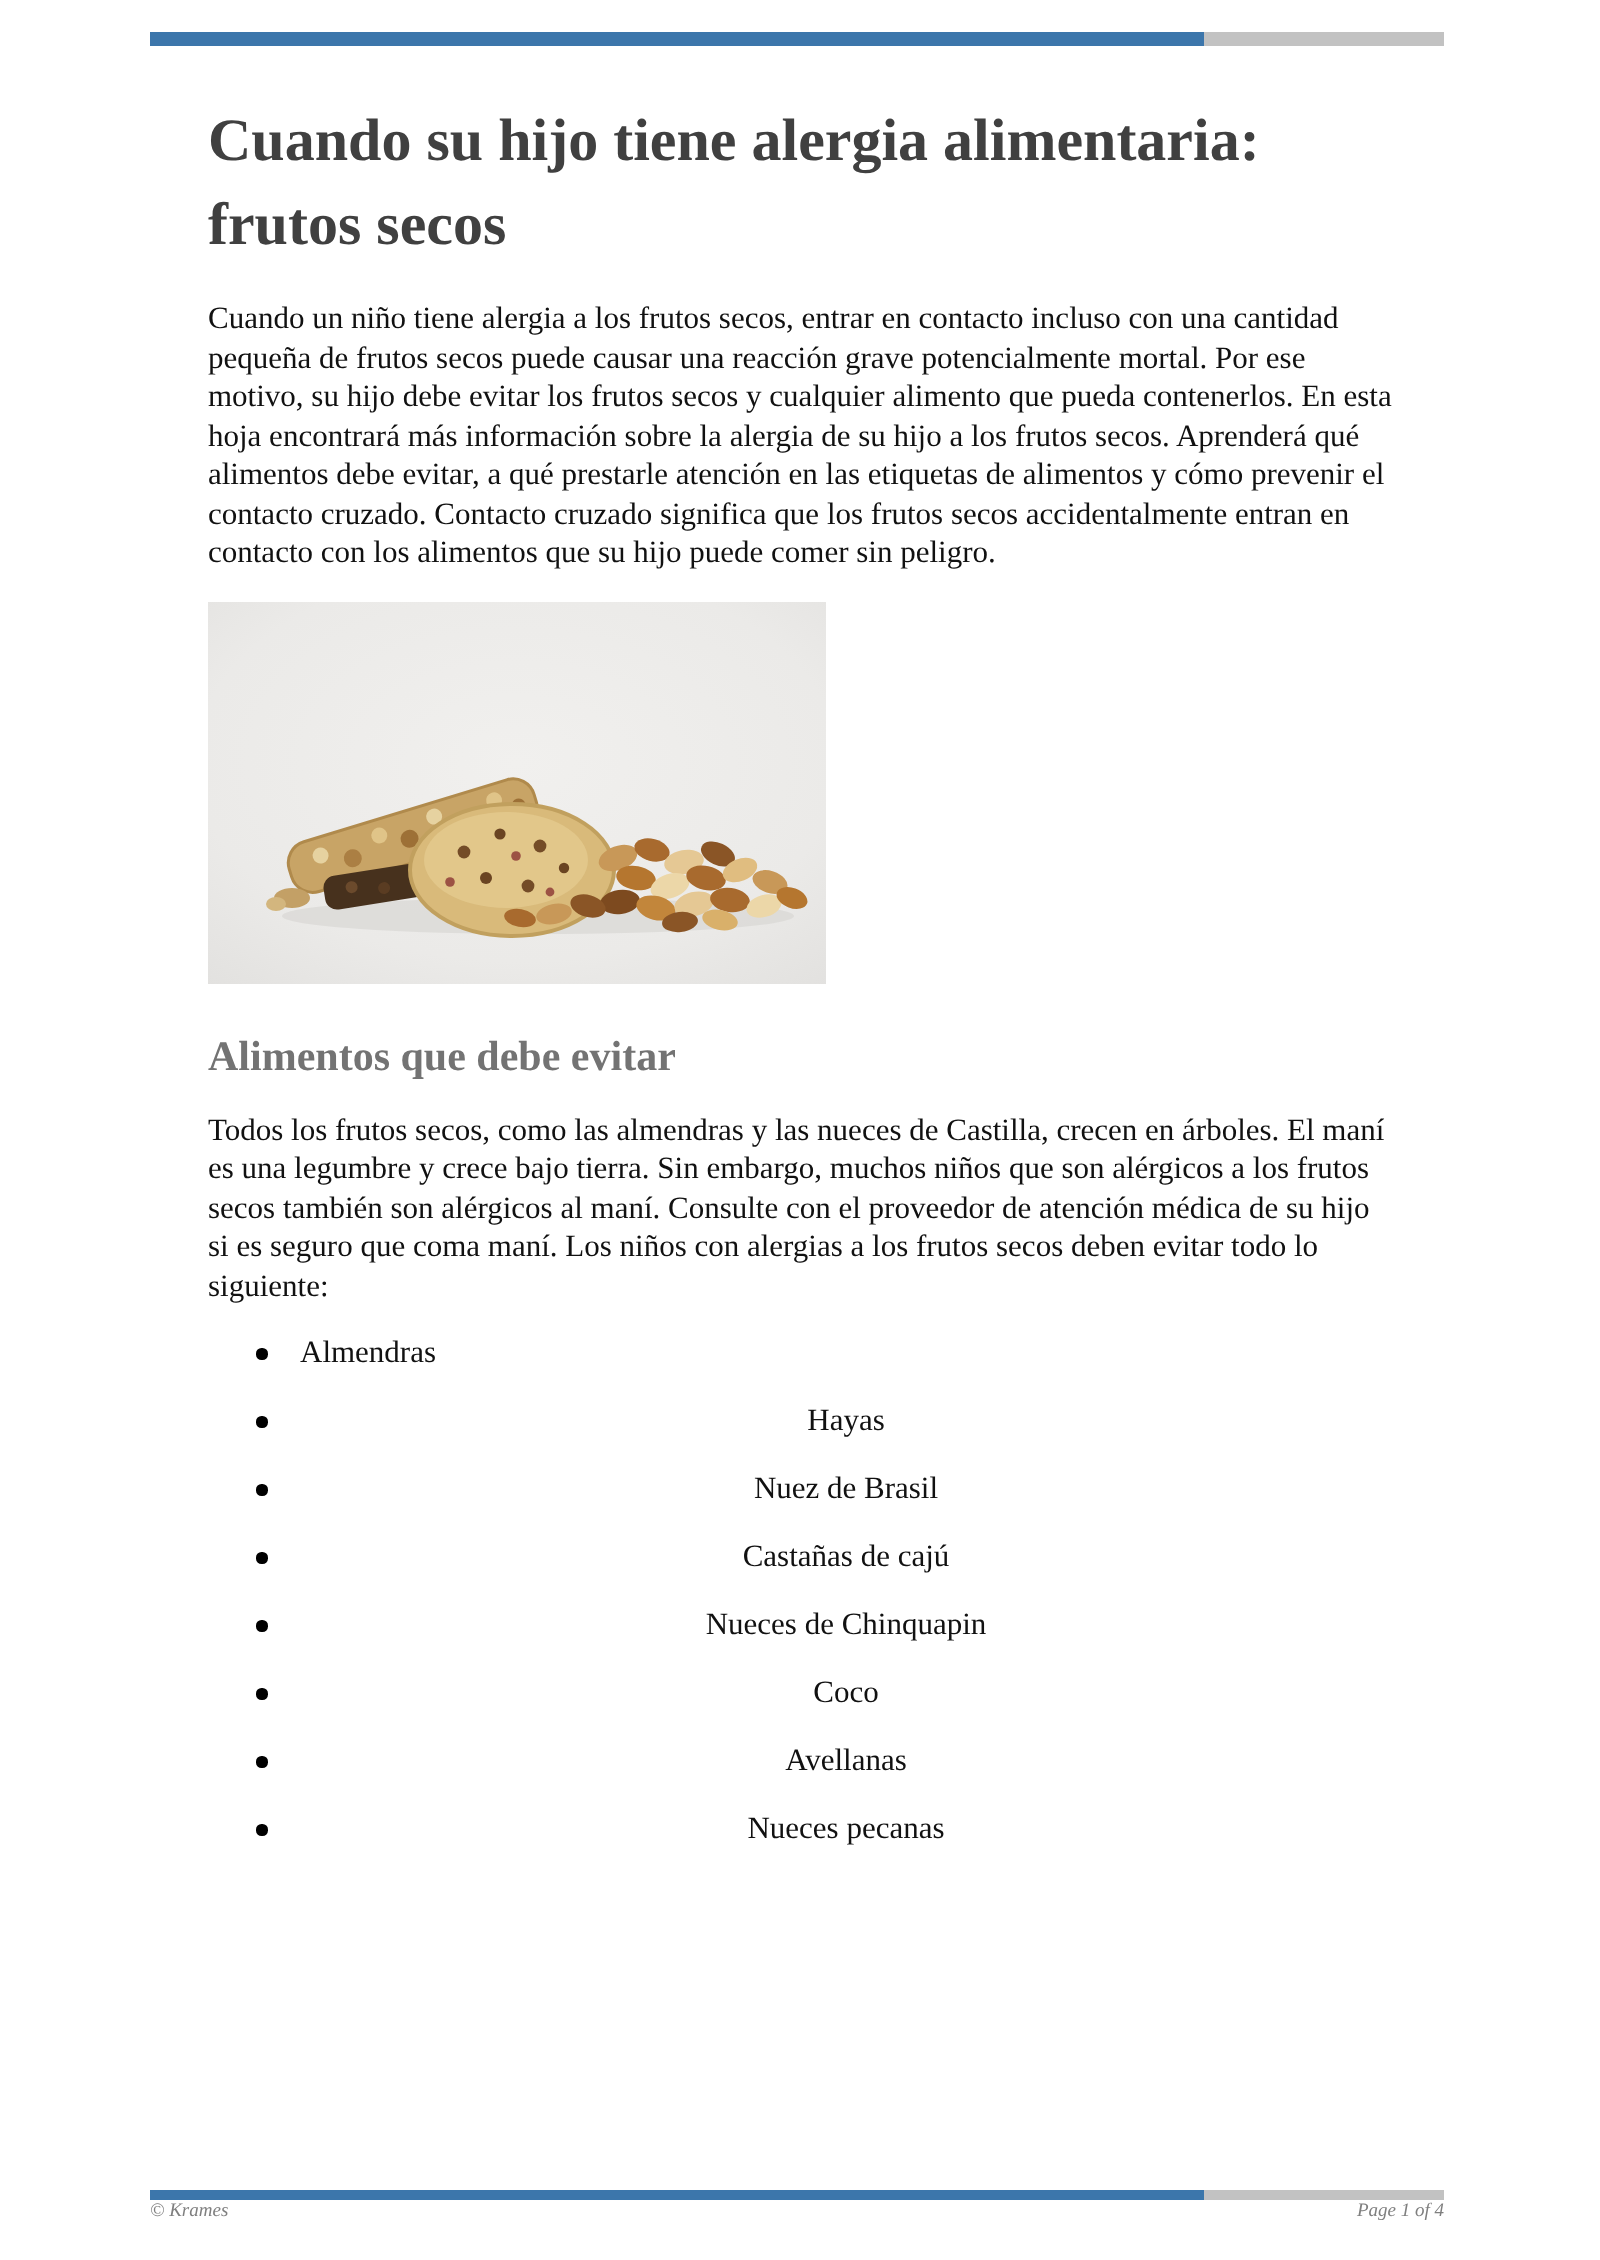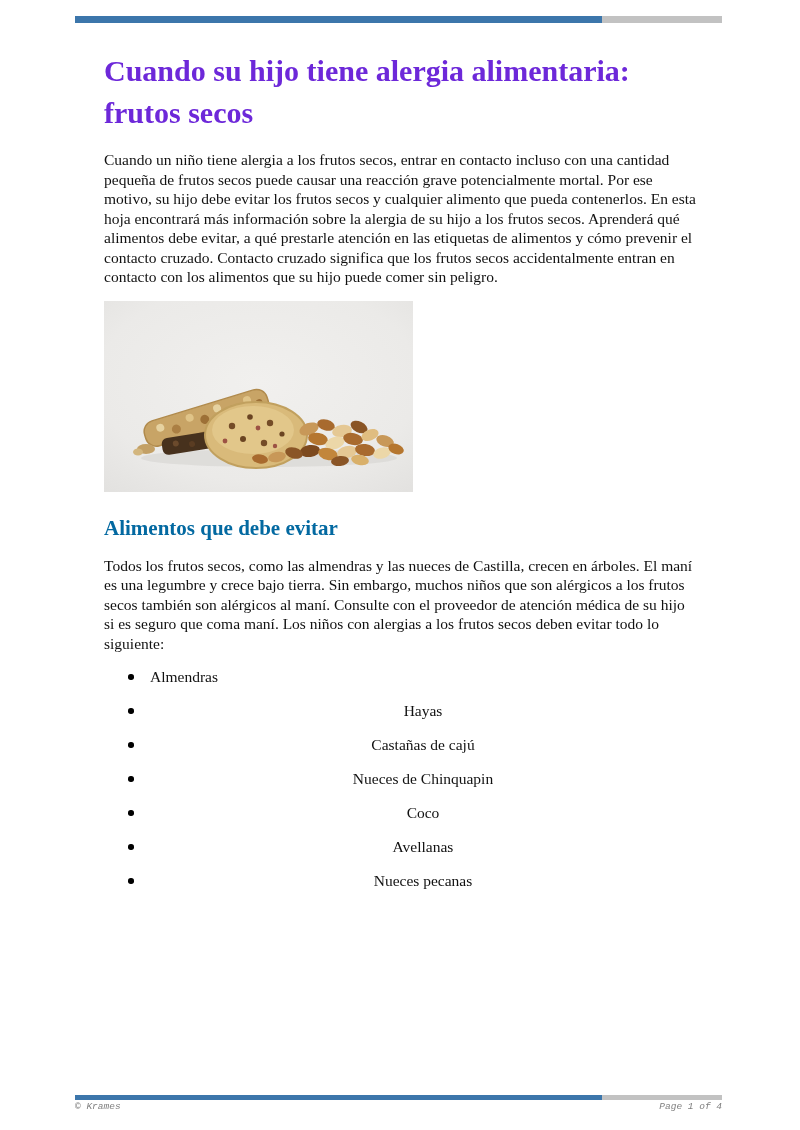--- a/index.html
+++ b/index.html
@@ -17,48 +17,48 @@
   .top-bar{top:16px;height:7px;}
   .footer-bar{top:1095px;height:5px;}
 
   .content{
     position:absolute;
     left:104px;top:23px;width:592px;
   }
   h1.doc-title{
     margin:27px 0 0 0;
     font-size:30px;line-height:1.4;
-    font-weight:bold;color:#6d28d9;
+    font-weight:bold;color:#404040;
   }
   p.body-text{
     margin:16px 0 0 0;
     font-size:15.5px;line-height:19.5px;
   }
   .photo-wrap{margin:14px 0 0 0;width:309px;height:191px;line-height:0;}
   h2.section-heading{
     margin:24px 0 0 0;
     font-size:21px;line-height:1.15;
-    font-weight:bold;color:#0369a1;font-family:Liberation Serif, serif;
+    font-weight:bold;color:#737373;font-family:Liberation Serif, serif;
   }
   ul.avoid-list{
     list-style:none;
     margin:14px 0 0 24px;padding:0;
     font-size:15.5px;line-height:19.5px;
   }
   ul.avoid-list li{position:relative;padding-left:22px;}
   ul.avoid-list li + li{margin-top:14.5px;text-align:center;}
   .bullet{
     position:absolute;left:0;top:7px;
     width:5.5px;height:5.5px;border-radius:50%;
     background:#000;
   }
   .footer-text{
     position:absolute;left:75px;top:1101px;width:647px;
     display:flex;justify-content:space-between;
-    font-family:Liberation Mono, monospace;
+    font-family:Liberation Serif, serif;
     font-style:italic;font-size:9.5px;color:#7f7f7f;
   }
 </style>
 </head>
 <body>
 
 <div class="page">
 
   <div class="accent-bar top-bar">
     <div class="bar-blue"></div>
@@ -147,20 +147,21 @@
       </svg>
     </div>
 
     <h2 class="section-heading">Alimentos que debe evitar</h2>
 
     <p class="body-text">Todos los frutos secos, como las almendras y las nueces de Castilla, crecen en árboles. El maní es una legumbre y crece bajo tierra. Sin embargo, muchos niños que son alérgicos a los frutos secos también son alérgicos al maní. Consulte con el proveedor de atención médica de su hijo si es seguro que coma maní. Los niños con alergias a los frutos secos deben evitar todo lo siguiente:</p>
 
     <ul class="avoid-list">
       <li><span class="bullet"></span><span>Almendras</span></li>
       <li><span class="bullet"></span><span>Hayas</span></li>
+      <li><span class="bullet"></span><span>Nuez de Brasil</span></li>
       <li><span class="bullet"></span><span>Castañas de cajú</span></li>
       <li><span class="bullet"></span><span>Nueces de Chinquapin</span></li>
       <li><span class="bullet"></span><span>Coco</span></li>
       <li><span class="bullet"></span><span>Avellanas</span></li>
       <li><span class="bullet"></span><span>Nueces pecanas</span></li>
     </ul>
 
   </div>
 
   <div class="accent-bar footer-bar">

